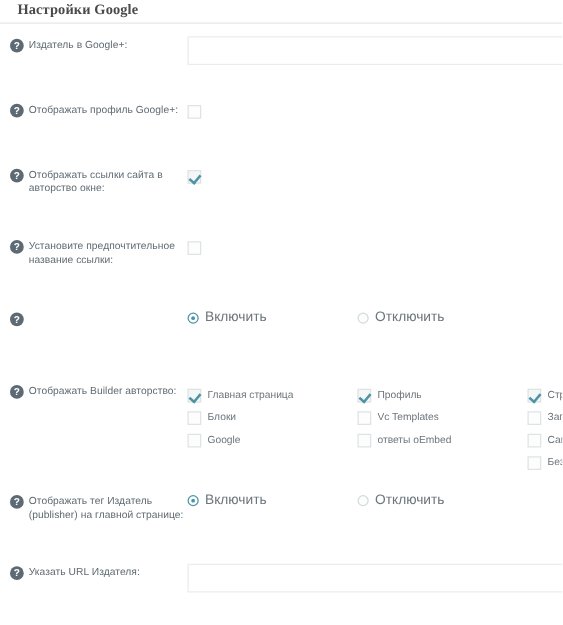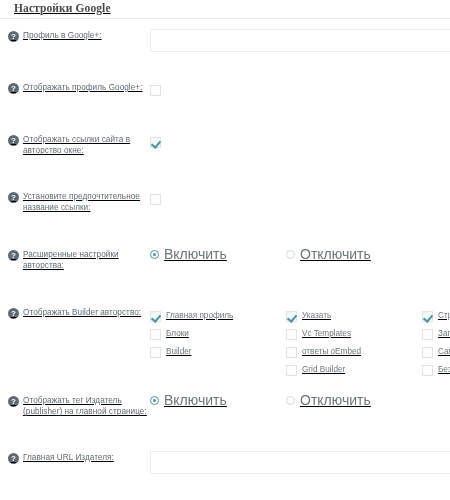--- a/index.html
+++ b/index.html
@@ -10,21 +10,20 @@
     background: #ffffff;
     font-family: "Liberation Sans", sans-serif;
   }
 
   #page {
     position: relative;
     width: 450px;
     height: 500px;
     background: #ffffff;
     overflow: hidden;
-    text-decoration: underline;
   }
 
   
   .panel-header {
     height: 19px;
     line-height: 17px;
     padding: 0 0 0 14px;
     border-bottom: 1px solid #e8e8e8;
     font-family: "Liberation Serif", serif;
     font-size: 11.5px;
@@ -148,21 +147,21 @@
   .rb.selected { border: 1px solid #4e93a5; }
   .rb.selected::after {
     content: "";
     position: absolute;
     left: 2px; top: 2px;
     width: 3px; height: 3px;
     border-radius: 50%;
     background: #4e93a5;
   }
   .radio-label {
-    font-size: 14px;
+    font-size: 11px;
     color: #6c767c;
     line-height: 10px;
     white-space: nowrap;
     text-align: right;
   }
 
   
   .cb-grid {
     display: flex;
     padding-top: 1px;
@@ -189,21 +188,21 @@
 </head>
 <body>
 
 <div id="page">
 
   <div class="panel-header">Настройки Google</div>
 
   <div class="row" style="margin-top:10px;">
     <div class="label-cell">
       <span class="help-icon">?</span>
-      <span class="label-text">Профиль в Google+:</span>
+      <span class="label-text">Издатель в Google+:</span>
     </div>
     <div class="field-cell">
       <input class="text-input" type="text" value="" style="">
     </div>
   </div>
 
   <div class="row" style="margin-top:26px;">
     <div class="label-cell">
       <span class="help-icon">?</span>
       <span class="label-text">Отображать профиль Google+:</span>
@@ -229,21 +228,20 @@
       <span class="label-text">Установите предпочтительное название ссылки:</span>
     </div>
     <div class="field-cell">
       <span class="cb"></span>
     </div>
   </div>
 
   <div class="row" style="margin-top:32px;">
     <div class="label-cell">
       <span class="help-icon">?</span>
-      <span class="label-text">Расширенные настройки авторства:</span>
     </div>
     <div class="field-cell">
       <div class="radio-group">
         <label class="radio-opt">
           <span class="rb selected"></span>
           <span class="radio-label">Включить</span>
         </label>
         <label class="radio-opt">
           <span class="rb"></span>
           <span class="radio-label">Отключить</span>
@@ -256,48 +254,44 @@
     <div class="label-cell">
       <span class="help-icon">?</span>
       <span class="label-text">Отображать Builder авторство:</span>
     </div>
     <div class="field-cell">
       <div class="cb-grid">
 
         <div class="cb-col">
           <label class="cb-item">
             <span class="cb checked"></span>
-            <span class="cb-label">Главная профиль</span>
+            <span class="cb-label">Главная страница</span>
           </label>
           <label class="cb-item">
             <span class="cb"></span>
             <span class="cb-label">Блоки</span>
           </label>
           <label class="cb-item">
             <span class="cb"></span>
-            <span class="cb-label">Builder</span>
+            <span class="cb-label">Google</span>
           </label>
         </div>
 
         <div class="cb-col">
           <label class="cb-item">
             <span class="cb checked"></span>
-            <span class="cb-label">Указать</span>
+            <span class="cb-label">Профиль</span>
           </label>
           <label class="cb-item">
             <span class="cb"></span>
             <span class="cb-label">Vc Templates</span>
           </label>
           <label class="cb-item">
             <span class="cb"></span>
             <span class="cb-label">ответы oEmbed</span>
-          </label>
-          <label class="cb-item">
-            <span class="cb"></span>
-            <span class="cb-label">Grid Builder</span>
           </label>
         </div>
 
         <div class="cb-col">
           <label class="cb-item">
             <span class="cb checked"></span>
             <span class="cb-label">Стр</span>
           </label>
           <label class="cb-item">
             <span class="cb"></span>
@@ -332,20 +326,20 @@
           <span class="rb"></span>
           <span class="radio-label">Отключить</span>
         </label>
       </div>
     </div>
   </div>
 
   <div class="row" style="margin-top:31px;">
     <div class="label-cell">
       <span class="help-icon">?</span>
-      <span class="label-text">Главная URL Издателя:</span>
+      <span class="label-text">Указать URL Издателя:</span>
     </div>
     <div class="field-cell">
       <input class="text-input" type="text" value="" style="">
     </div>
   </div>
 
 </div>
 
 </body></html>

